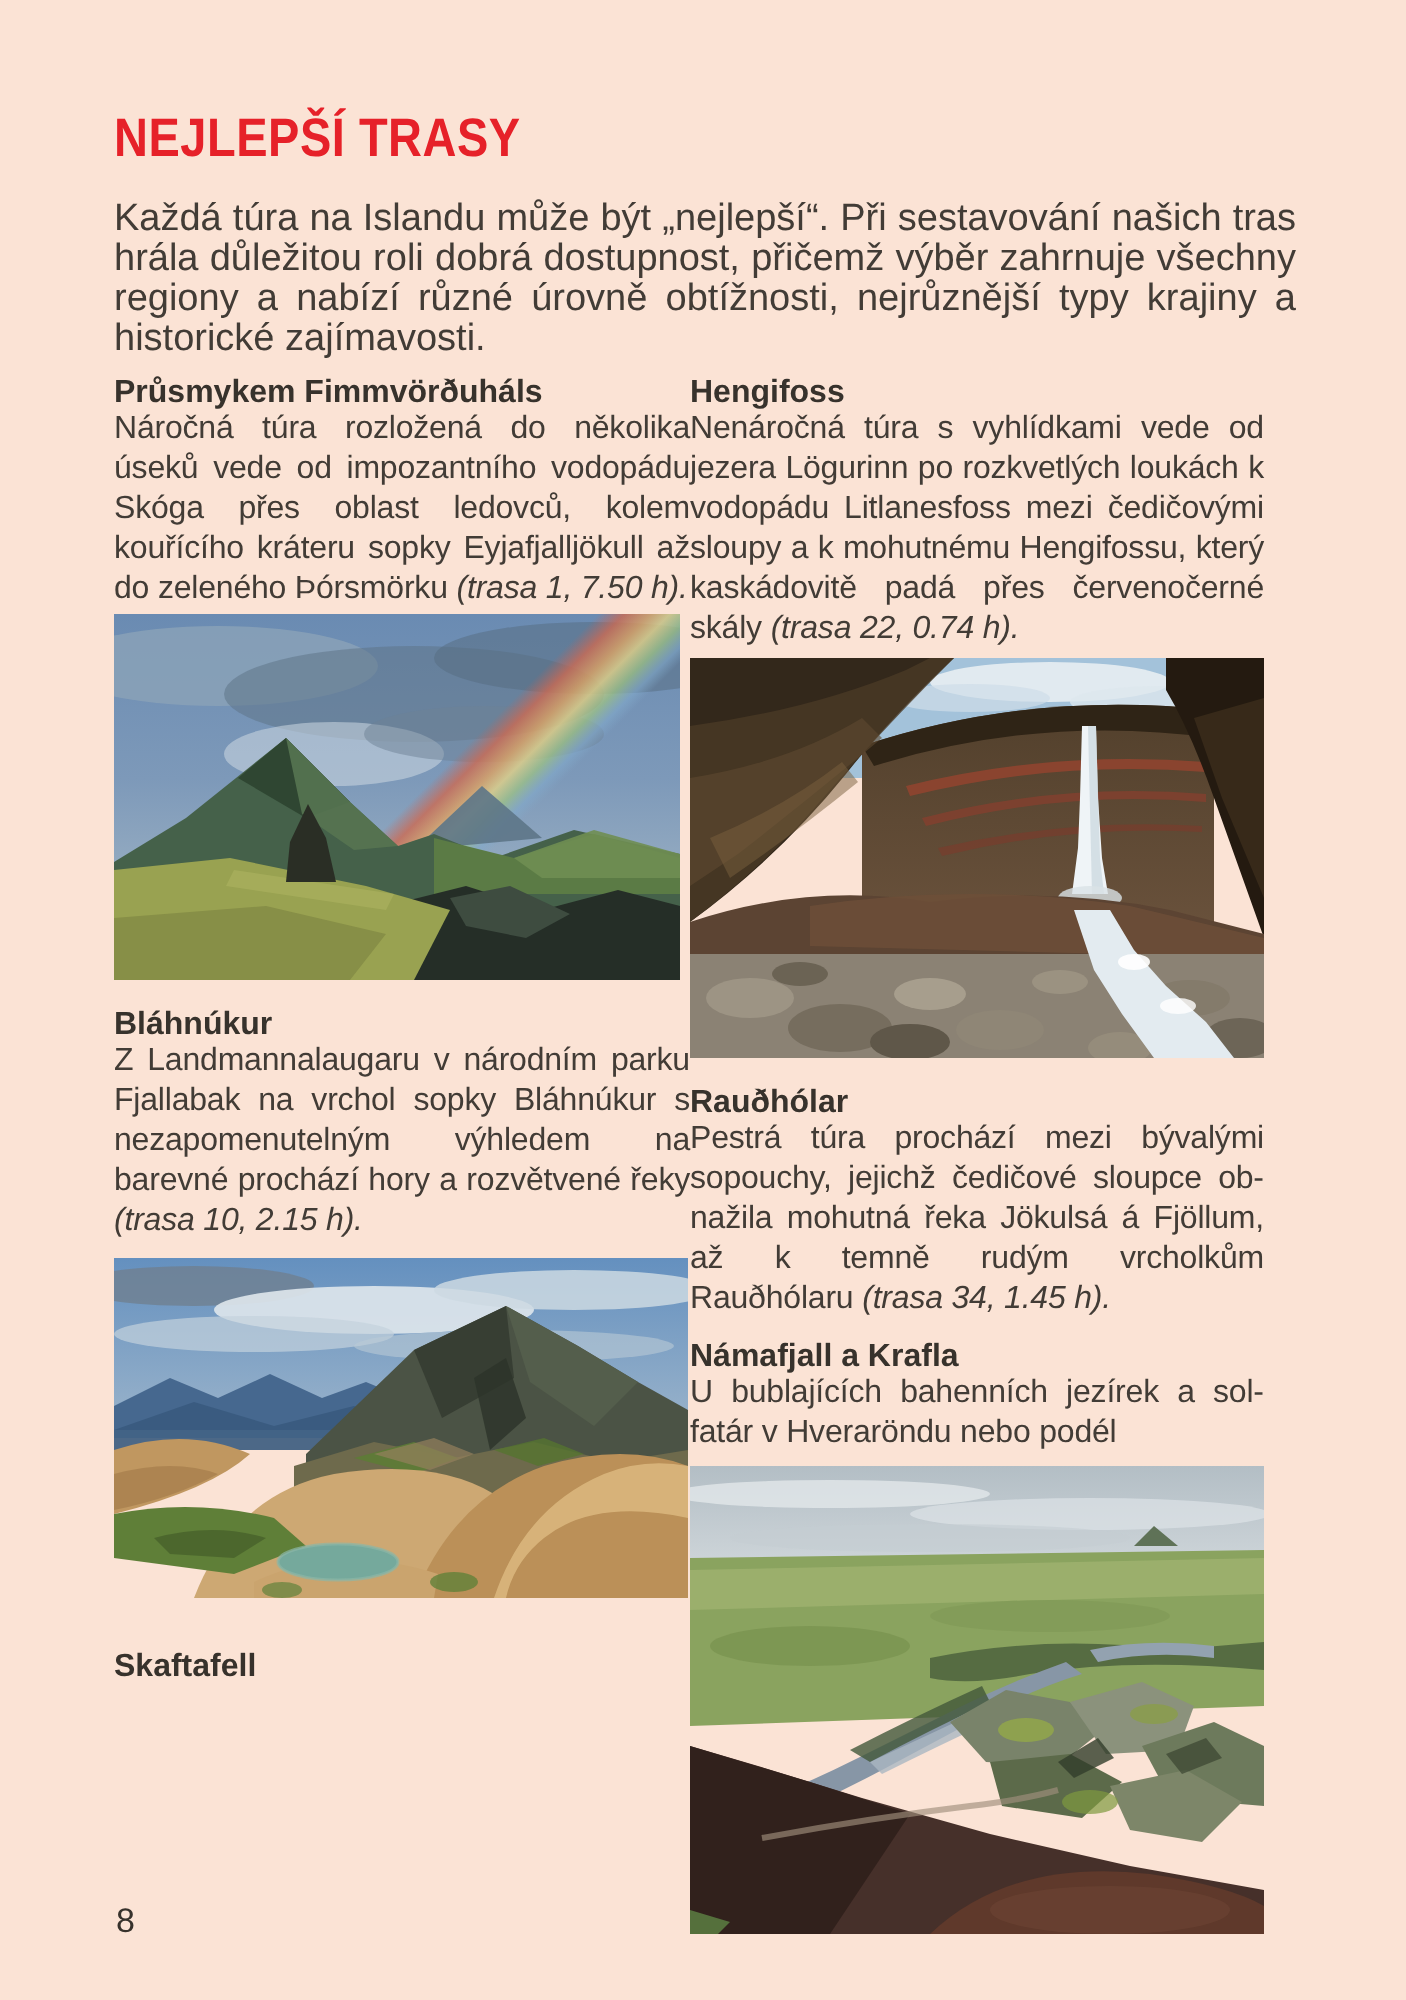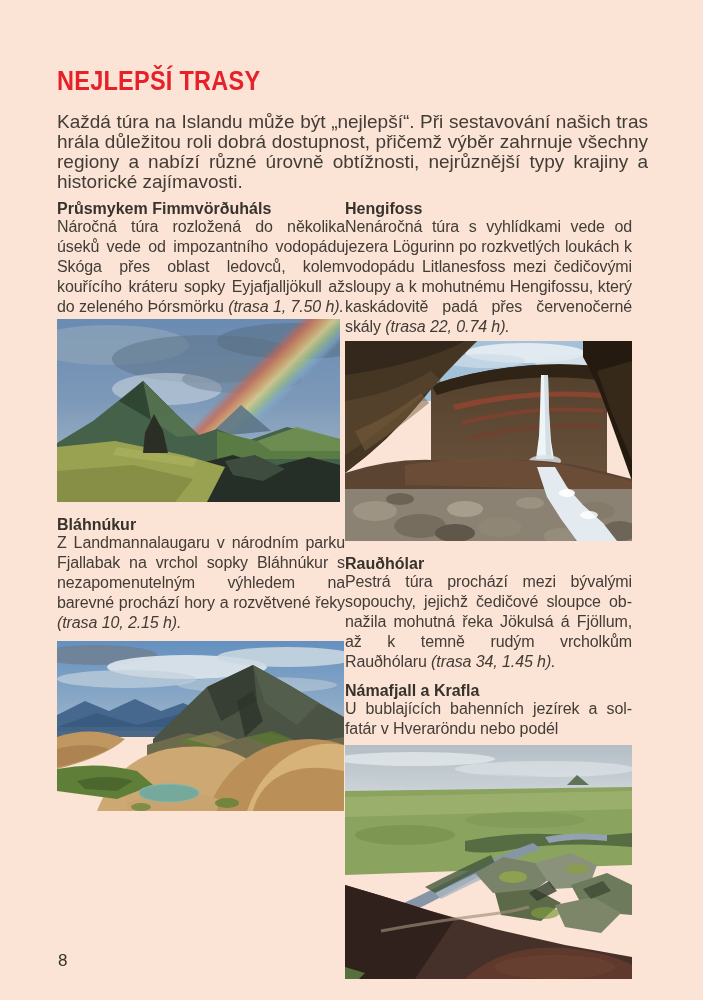--- a/index.html
+++ b/index.html
@@ -3,21 +3,21 @@
 <meta charset="utf-8">
 <style>
   * { margin:0; padding:0; box-sizing:border-box; }
   html,body { background:#ffffff; }
   .page {
     position:relative; width:703px; height:1000px;
     background:#fbe3d5; overflow:hidden;
     font-family:"Liberation Sans", sans-serif;
     color:#423c36;
   }
-  .content { position:absolute; left:57px; top:16px; width:591px; }
+  .content { position:absolute; left:57px; top:4px; width:591px; }
   .title {
     margin-top:50px; font-size:27px; line-height:30px; font-weight:bold;
     color:#e62129; letter-spacing:.3px; white-space:nowrap;
     transform:scaleX(.87); transform-origin:0 50%;
   }
   .intro { margin-top:16px; font-size:19px; line-height:20px; text-align:justify; }
   .columns { display:flex; margin-top:8px; }
   .col { flex:none; }
   .col-left { width:288px; }
   .col-right { width:287px; }
@@ -135,20 +135,21 @@
             <path d="M20,140 Q50,132 76,140 L60,150 L28,148 Z" fill="#47622a" opacity="0.8"></path>
             <path d="M70,162 Q112,142 162,158 L160,170 L70,170 Z" fill="#caa46e"></path>
             <ellipse cx="170" cy="162" rx="12" ry="5" fill="#61813a" opacity="0.8"></ellipse>
             <ellipse cx="84" cy="166" rx="10" ry="4" fill="#61813a" opacity="0.7"></ellipse>
             <ellipse cx="112" cy="152" rx="30" ry="9" fill="#75a99c"></ellipse>
             <ellipse cx="112" cy="152" rx="30" ry="9" fill="none" stroke="#8cb7a6" stroke-width="1.5" opacity="0.7"></ellipse>
           </svg>
         </figure>
 
         <section class="sec-skaftafell">
+          <h3>Skaftafell</h3>
         </section>
 
       </div>
 
       <div class="col col-right">
 
         <section class="sec-hengifoss">
           <h3>Hengifoss</h3>
           <p><span>Nenáročná túra s vyhlídkami vede od jezera Lögurinn po rozkvetlých lou­kách k vodopádu Litlanesfoss mezi če­dičovými sloupy a k mohutnému Hen­gifossu, který kaskádovitě padá přes červenočerné skály</span> <em>(trasa 22, 0.74 h).</em></p>
         </section>

